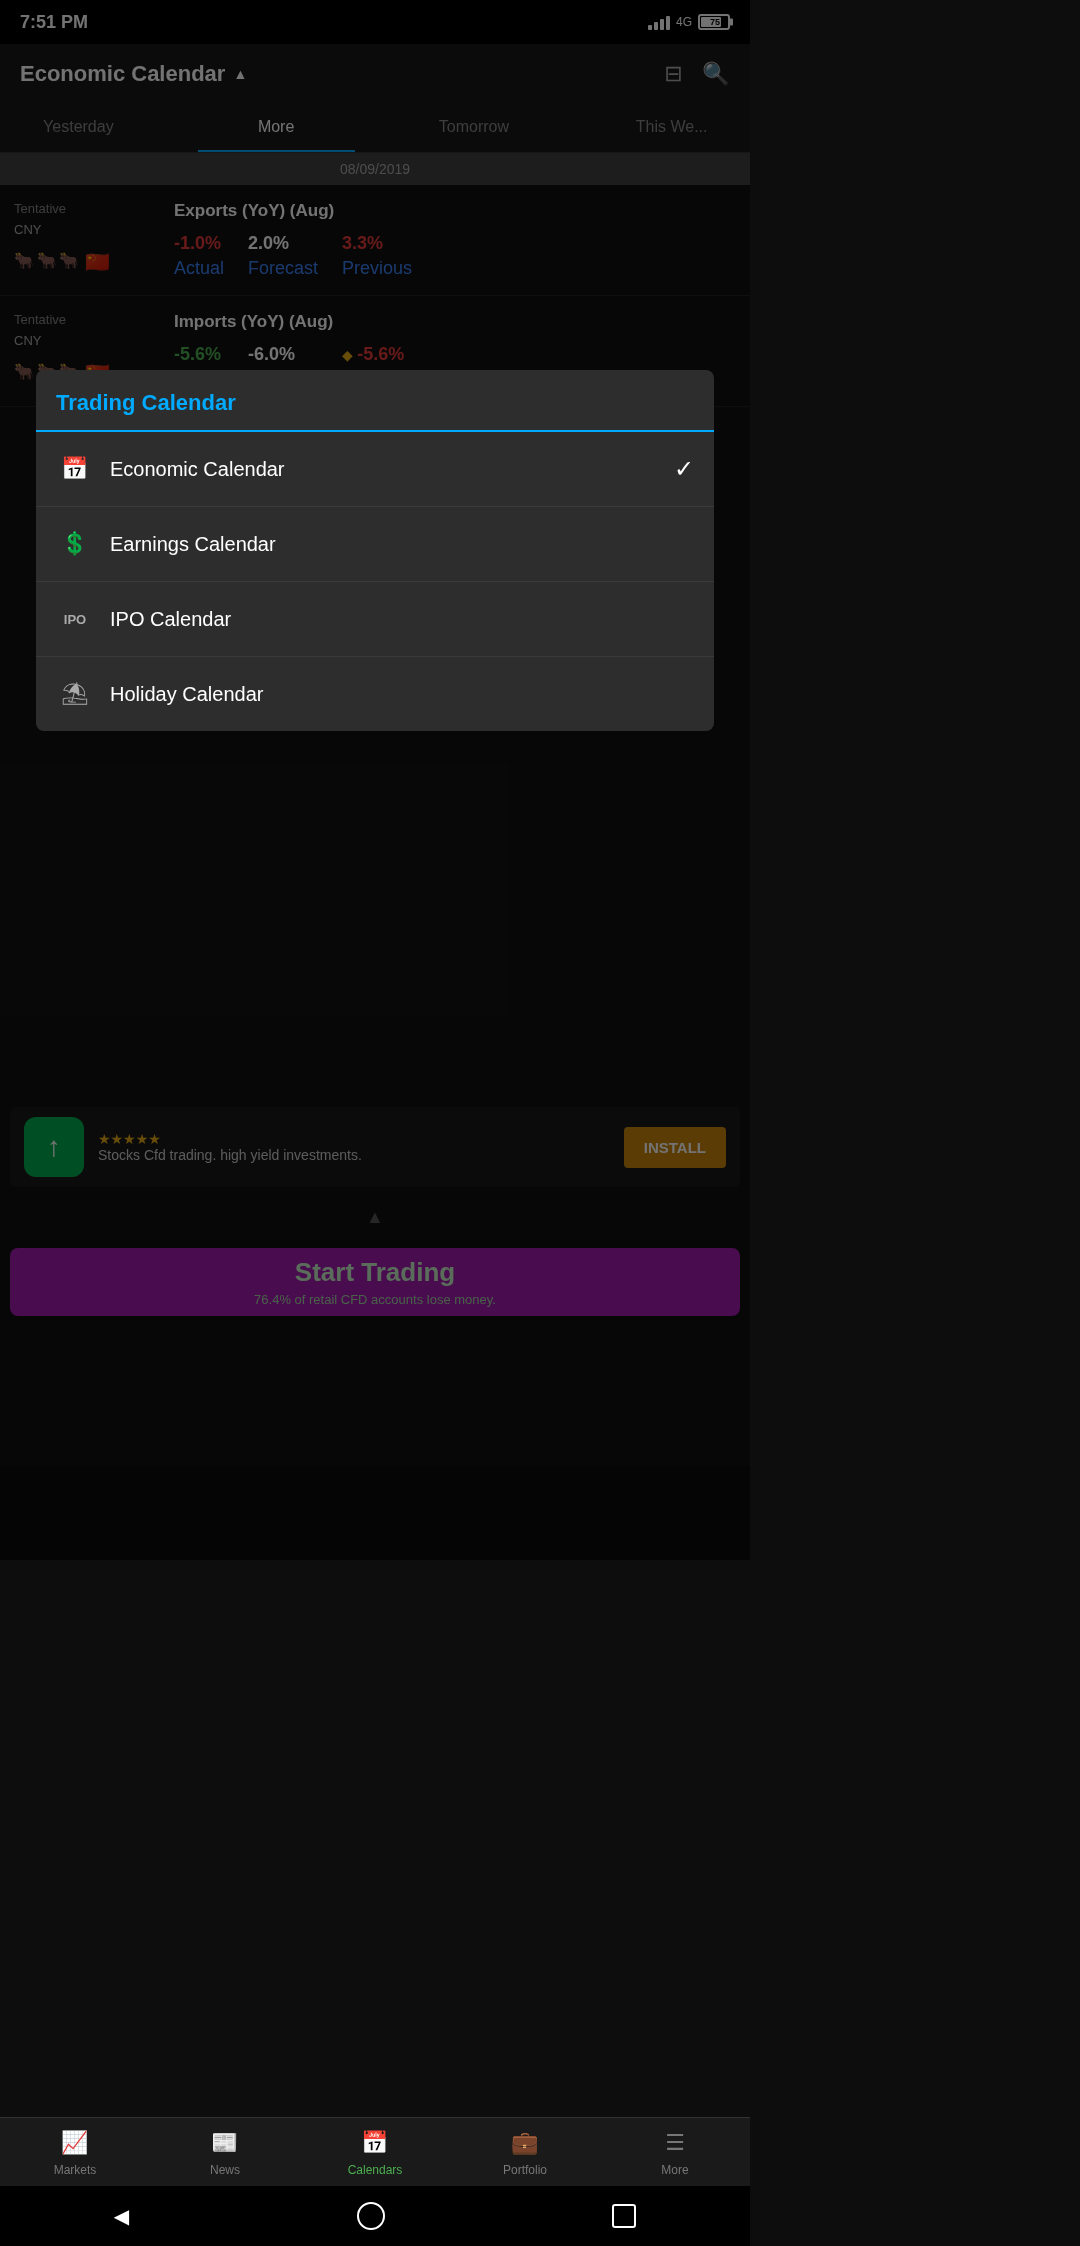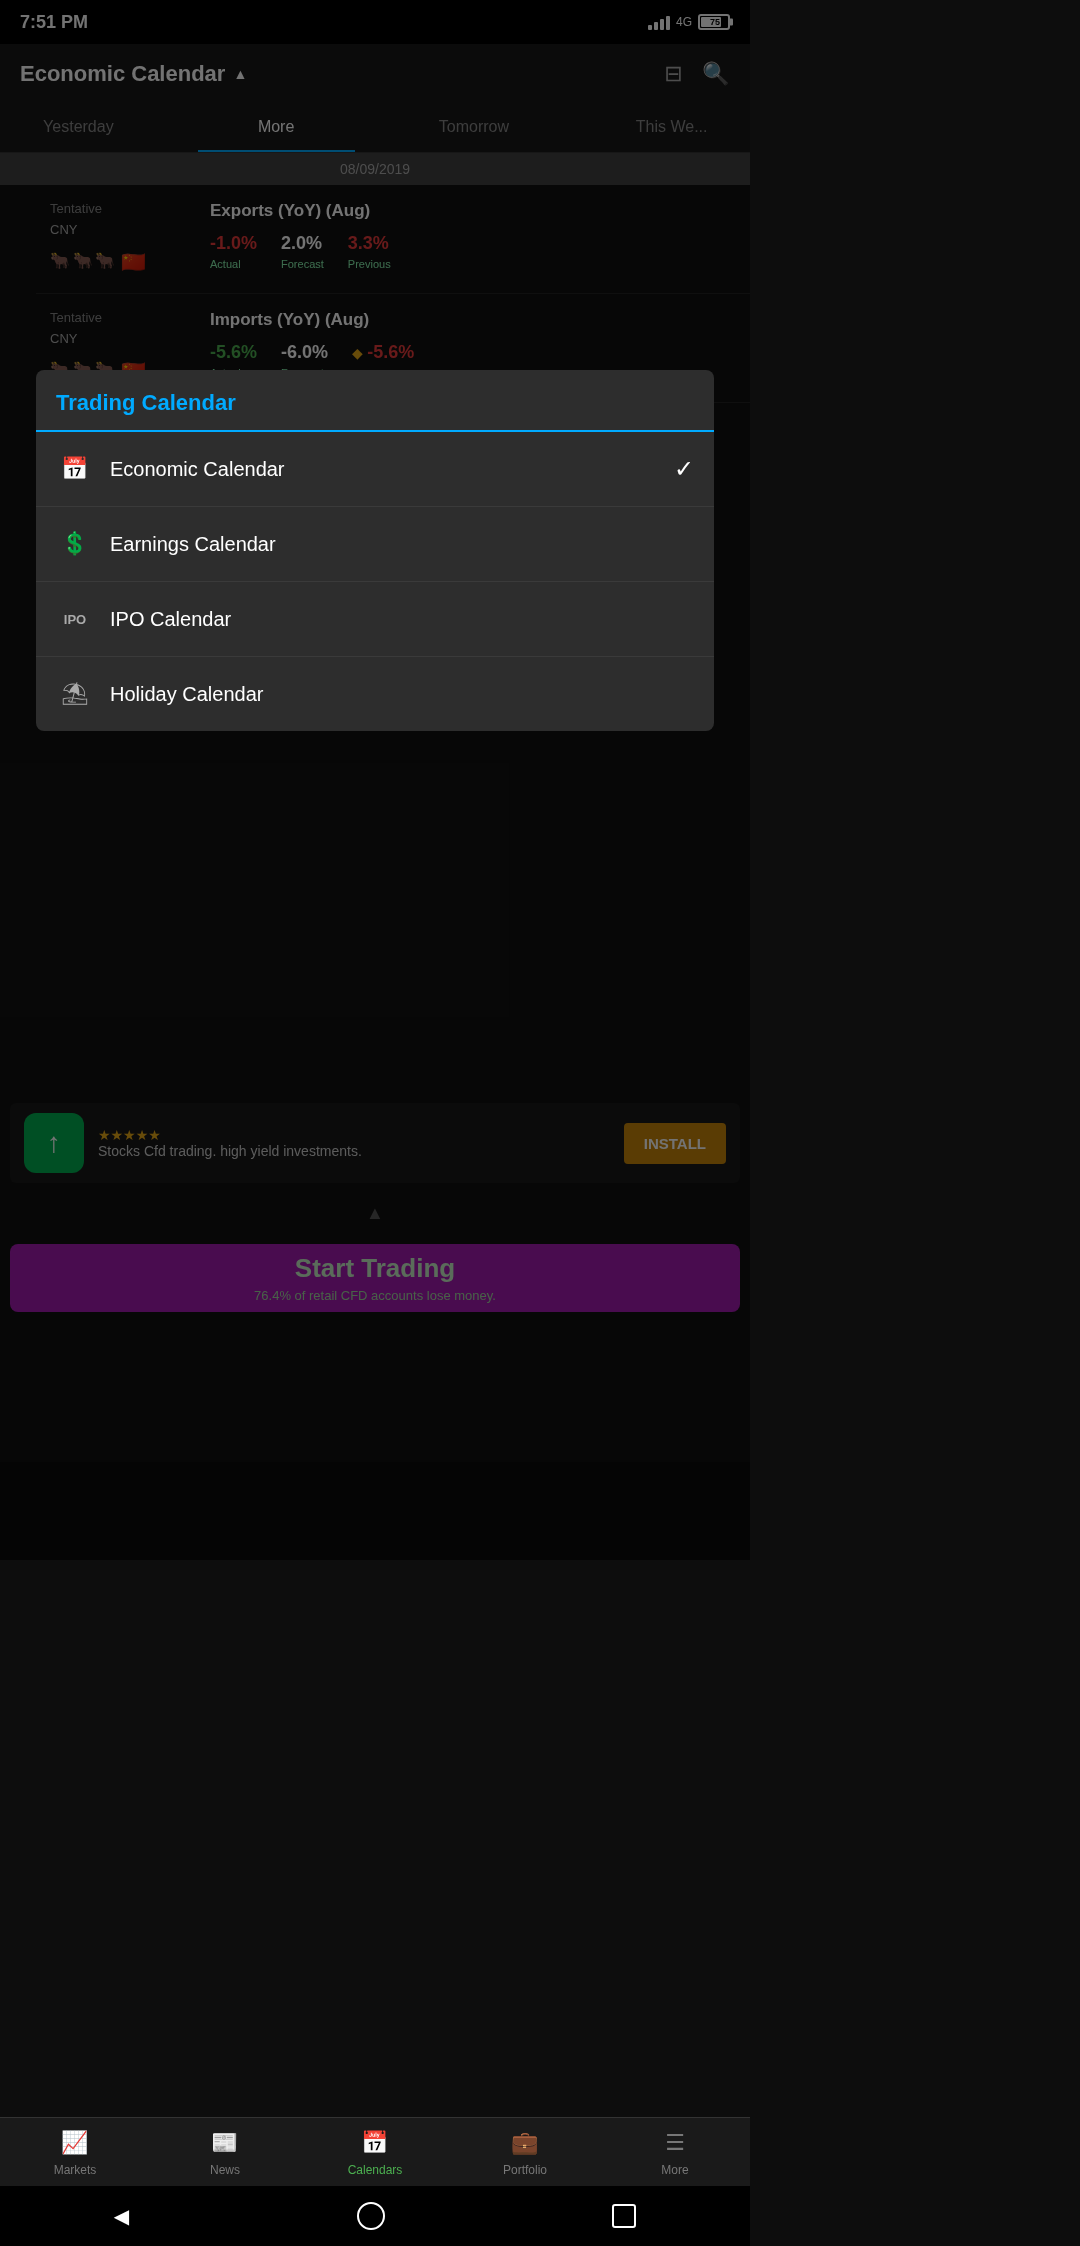--- a/index.html
+++ b/index.html
@@ -149,21 +149,20 @@
 
     
     .calendar-section {
       background: #111;
     }
     .event-row {
       display: flex;
       align-items: flex-start;
       padding: 16px 14px;
       border-bottom: 1px solid #222;
-      margin-left: 36px;
     }
     .event-left {
       width: 160px;
       flex-shrink: 0;
     }
     .event-label {
       font-size: 13px;
       color: #888;
       margin-bottom: 6px;
     }
@@ -212,22 +211,22 @@
     }
     .event-value {
       font-size: 18px;
       font-weight: bold;
     }
     .event-value.negative { color: #e63a3a; }
     .event-value.positive { color: #4caf50; }
     .event-value.red { color: #e63a3a; }
     .event-value.neutral { color: #fff; }
     .event-value-label {
-      font-size: 11px;
-      color: #86efac;
+      font-size: 18px;
+      color: #3b82f6;
       margin-top: 4px;
     }
     .diamond-icon {
       color: #e6a817;
       font-size: 14px;
     }
 
     
     .overlay-backdrop {
       position: absolute;

